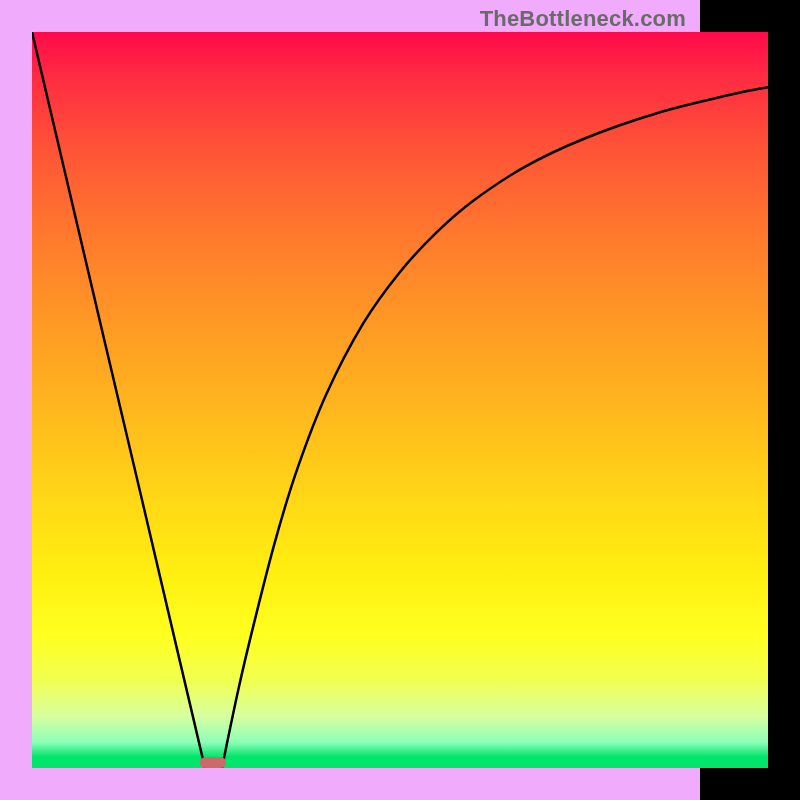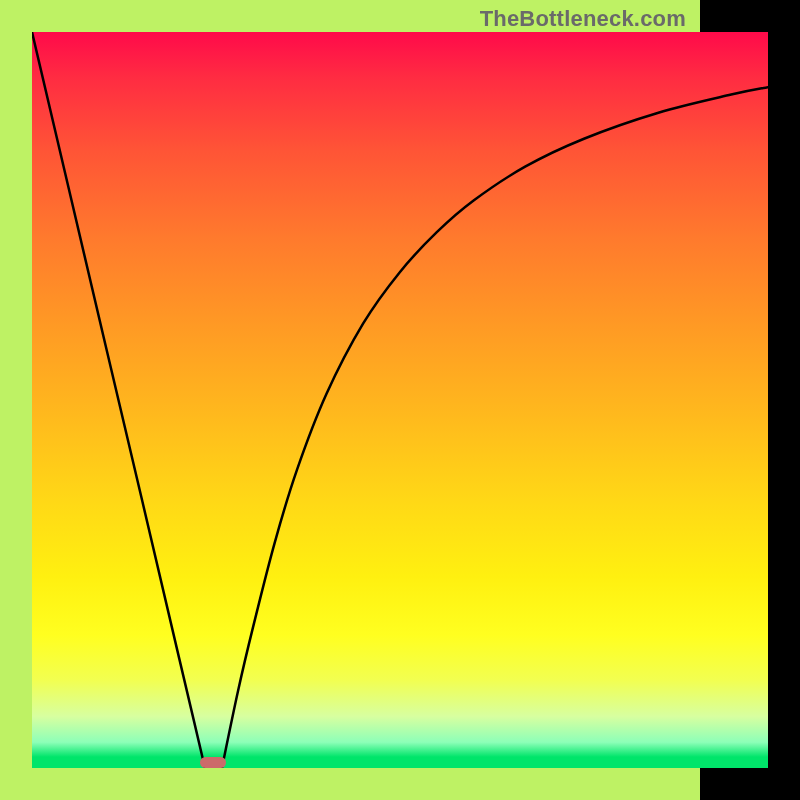--- a/index.html
+++ b/index.html
@@ -7,21 +7,21 @@
     padding: 0;
     width: 800px;
     height: 800px;
     background: #000;
     font-family: Arial, Helvetica, sans-serif;
   }
   .frame {
     position: relative;
     width: 700px;
     height: 800px;
-    background: #bef264;
+    background: #f0abfc;
   }
   .watermark {
     position: absolute;
     top: 6px;
     right: 14px;
     color: #6a6a6a;
     font-size: 22px;
     font-weight: 600;
     letter-spacing: 0.2px;
     z-index: 5;

